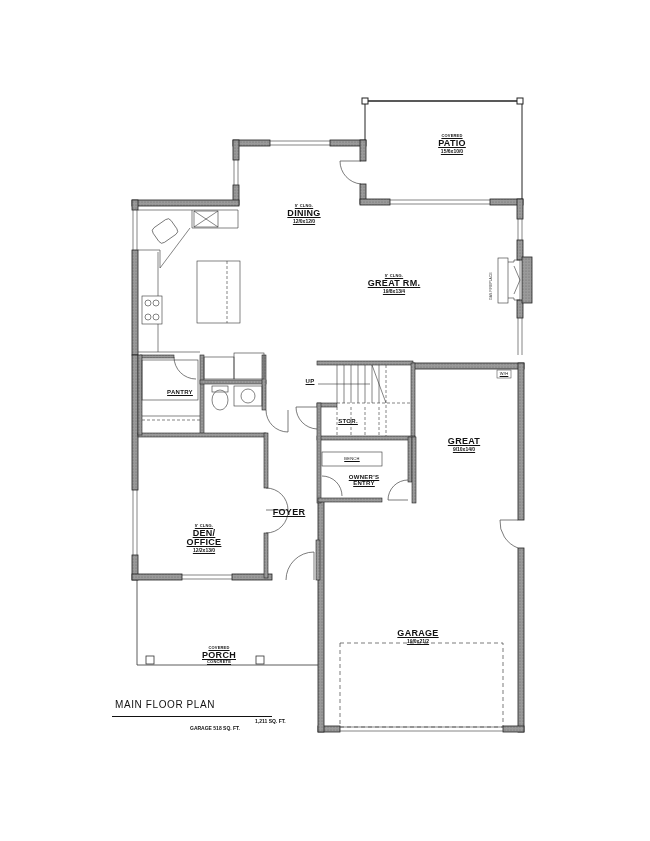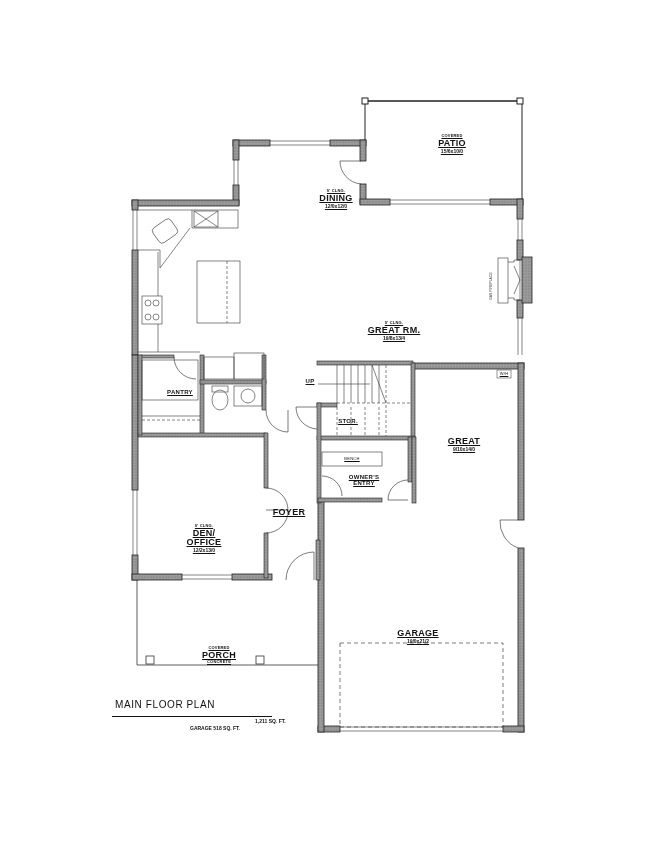--- a/index.html
+++ b/index.html
@@ -232,27 +232,27 @@
     </g>
   </g>
 </svg>
 
 <div class="lbl" style="left:452px; top:134px;">
   <span class="note">COVERED</span>
   <span class="name">PATIO</span>
   <span class="dim">15/6x10/0</span>
 </div>
 
-<div class="lbl" style="left:304px; top:189px;margin-left:32px;">
+<div class="lbl" style="left:304px; top:204px;">
   <span class="note">9' CLNG.</span>
   <span class="name">DINING</span>
   <span class="dim">12/0x12/0</span>
 </div>
 
-<div class="lbl" style="left:394px; top:274px;margin-top:47px;">
+<div class="lbl" style="left:394px; top:274px;">
   <span class="note">9' CLNG.</span>
   <span class="name">GREAT RM.</span>
   <span class="dim">19/8x13/4</span>
 </div>
 
 <div class="vert" style="left:489px; top:300px;">GAS FIREPLACE</div>
 
 <div class="lbl small" style="left:180px; top:389px;">
   <span class="name">PANTRY</span>
 </div>

